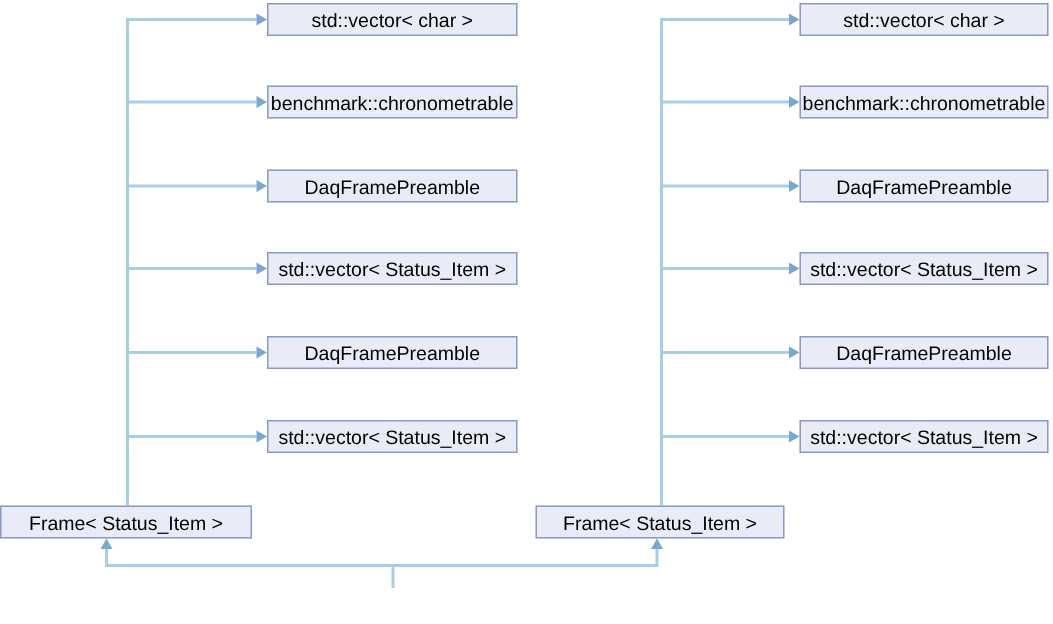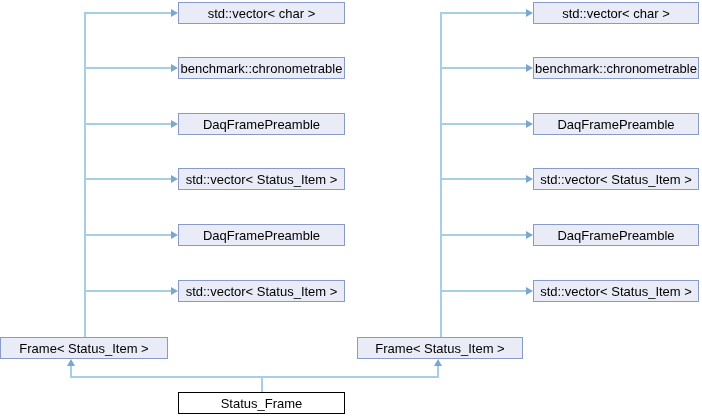--- a/index.html
+++ b/index.html
@@ -109,15 +109,14 @@
   <div class="node" style="left:533px;top:2px;width:166px">std::vector&lt; char &gt;</div>
   <div class="node" style="left:533px;top:57px;width:166px">benchmark::chronometrable</div>
   <div class="node" style="left:533px;top:113px;width:166px">DaqFramePreamble</div>
   <div class="node" style="left:533px;top:168px;width:166px">std::vector&lt; Status_Item &gt;</div>
   <div class="node" style="left:533px;top:224px;width:166px">DaqFramePreamble</div>
   <div class="node" style="left:533px;top:280px;width:166px">std::vector&lt; Status_Item &gt;</div>
 
   <div class="node" style="left:0px;top:337px;width:168px">Frame&lt; Status_Item &gt;</div>
   <div class="node" style="left:357px;top:337px;width:166px">Frame&lt; Status_Item &gt;</div>
 
-  <div class="node main" style="left:178px;top:392px;width:167px">Status_Frame</div>
 
 </div>
 
 </body></html>

